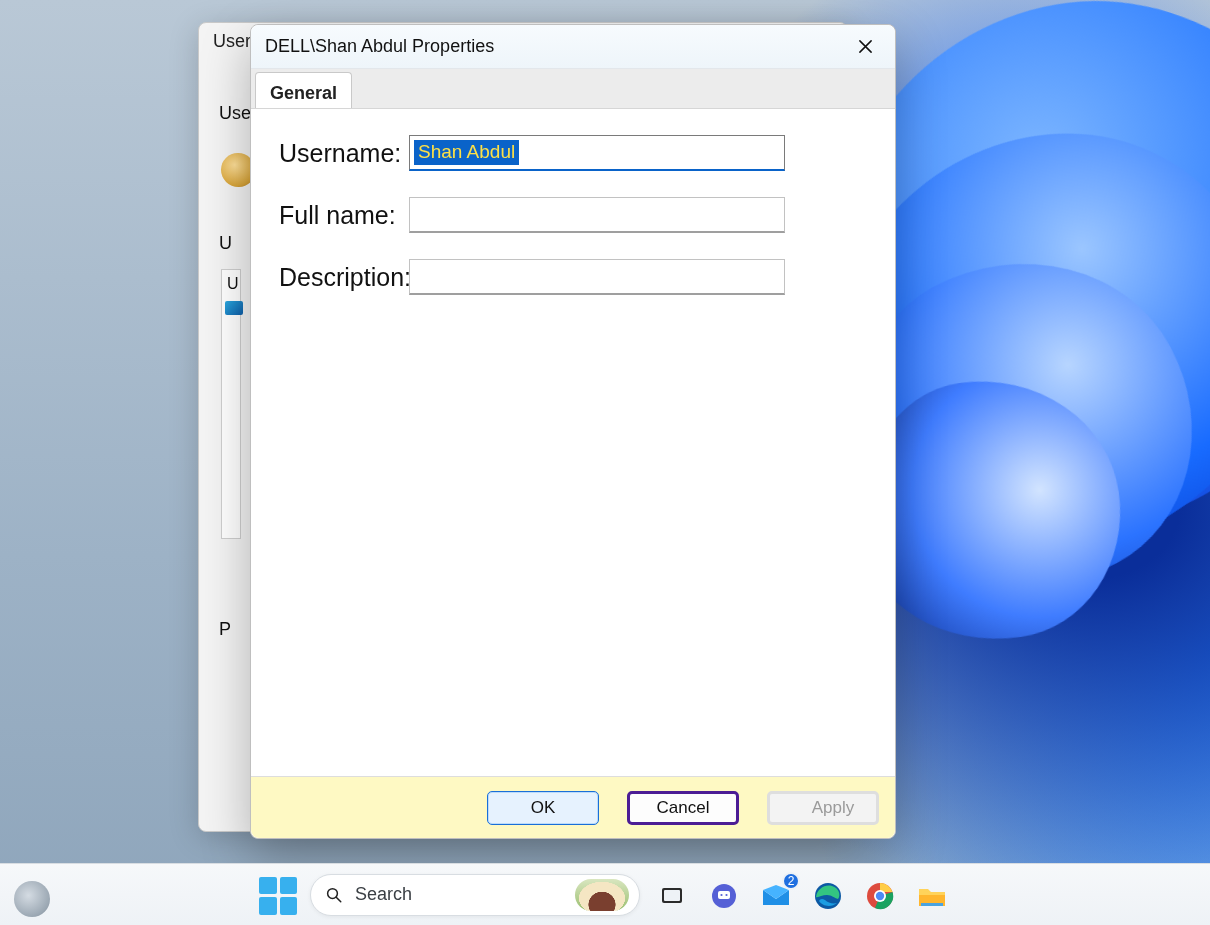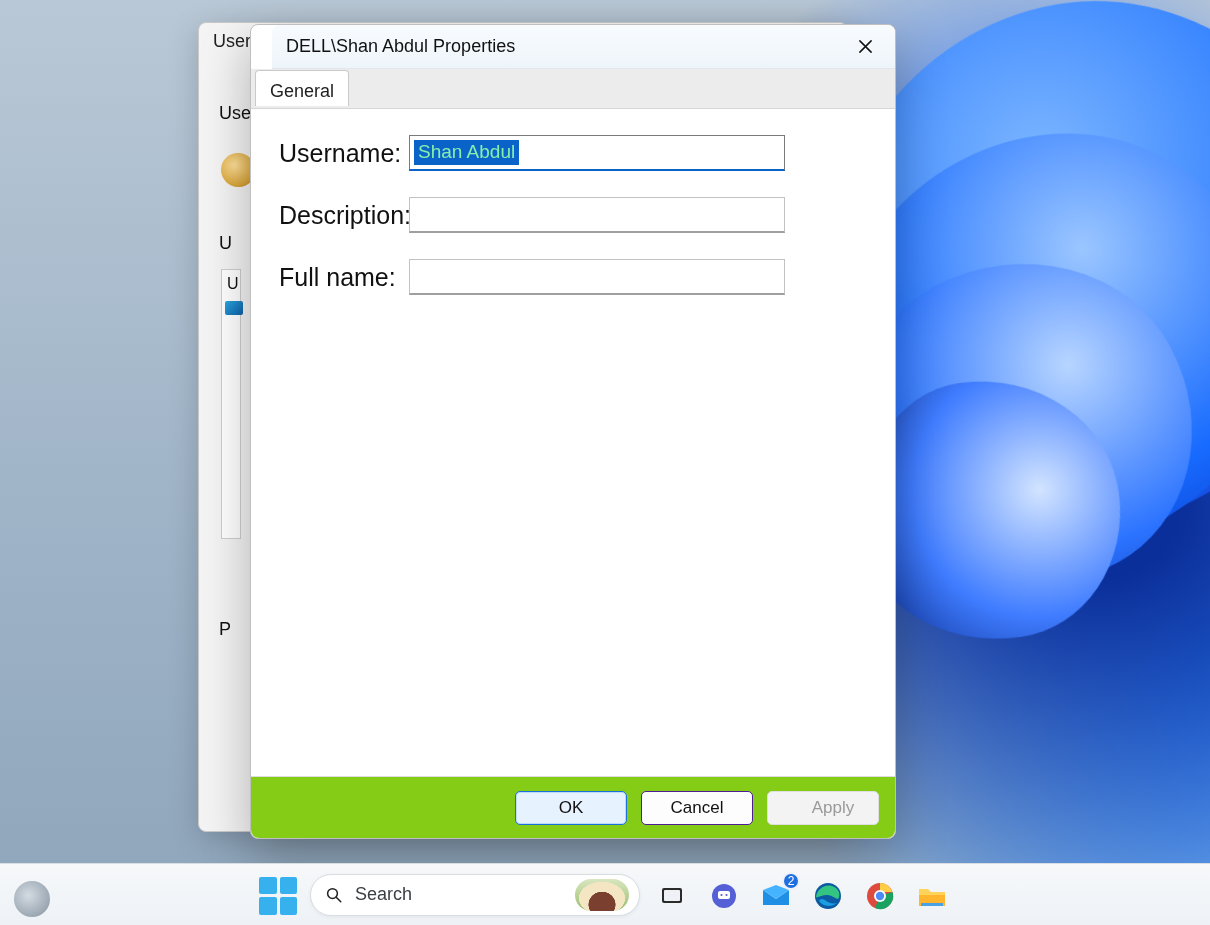--- a/index.html
+++ b/index.html
@@ -41,52 +41,52 @@
   
   .dialog {
     position:absolute; left:250px; top:24px; width:646px; height:815px;
     background:#ffffff; border:1px solid #bfbfbf; border-radius:8px;
     box-shadow:0 18px 50px rgba(0,0,0,0.28);
     display:flex; flex-direction:column;
   }
   .dialog .titlebar {
     height:44px; display:flex; align-items:center; justify-content:space-between;
     padding:0 10px 0 14px; background:linear-gradient(#f7fbfe,#eef5fa); border-bottom:1px solid #e3e7eb;
-    border-radius:8px 8px 0 0; font-size:18px; color:#111;margin-left:21px;
+    border-radius:8px 8px 0 0; font-size:18px; color:#111;
   }
   .close-btn { width:40px; height:32px; border-radius:4px; display:flex; align-items:center; justify-content:center; cursor:pointer;}
   .close-btn svg { width:15px; height:15px; }
 
-  .tabstrip { position:relative; height:40px; background:#ececec; border-bottom:1px solid #d6d6d6; display:flex; align-items:flex-start; padding-left:4px;}
+  .tabstrip { position:relative; height:40px; background:#ececec; border-bottom:1px solid #d6d6d6; display:flex; align-items:center; padding-left:4px;font-weight:bold;}
   .tab {
     height:36px; padding:6px 14px 0 14px; font-size:18px; color:#222; border:1px solid transparent; border-bottom:none;
     border-radius:4px 4px 0 0; cursor:pointer; display:flex; align-items:center;
   }
   .tab.active { background:#ffffff; border-color:#c9c9c9; position:relative; top:1px;}
   .tab:not(.active){ background:#ececec; }
 
   .tab-body { flex:1; padding:26px 28px 10px 28px; background:#fff; }
 
   .form-row { display:flex; align-items:center; margin-bottom:26px; }
   .form-row label { width:130px; font-size:25px; color:#111; text-align:left;}
   .form-row .field-wrap { flex:0 0 380px; }
   
   .sel-inner {
-    display:inline-block; background:#0a63c9; color:#86efac; padding:1px 4px 2px 4px; font-size:19px;
+    display:inline-block; background:#0a63c9; color:#fde047; padding:1px 4px 2px 4px; font-size:19px;
   }
   .field-seltext { width:376px; height:36px; border:1px solid #7a7a7a; border-bottom:2px solid #0a63c9; padding:4px 4px; background:#fff; }
   .field-plain { width:376px; height:36px; border:1px solid #c2c2c2; border-bottom:2px solid #9f9f9f; padding:4px 6px; background:#fff; font-size:19px;}
 
   .footer {
-    height:62px; background:#84cc16; border-top:1px solid #dddddd; border-radius:0 0 8px 8px;
-    display:flex; align-items:center; justify-content:flex-end; gap:14px; padding:0 16px;
+    height:62px; background:#fef9c3; border-top:1px solid #dddddd; border-radius:0 0 8px 8px;
+    display:flex; align-items:center; justify-content:flex-end; gap:28px; padding:0 16px;
   }
   .btn {
     min-width:112px; height:34px; border-radius:5px; font-size:17px; display:flex; align-items:center; justify-content:center;
-    background:#fdfdfd; border:1px solid #4c1d95; color:#111; cursor:pointer;
+    background:#fdfdfd; border:3px solid #4c1d95; color:#111; cursor:pointer;
   }
   .btn.primary { background:#e6f2fe; border:1px solid #1a6fd8; box-shadow:inset 0 0 0 1px #bcdcfb;}
   .btn.disabled { color:#9a9a9a; background:#f3f3f3; border-color:#dedede; cursor:default;padding-left:20px;}
 
   
   .taskbar {
     position:absolute; left:0; right:0; bottom:0; height:62px;
     background:linear-gradient(#f6f8fa,#eef2f6); border-top:1px solid #d8dde2;
     display:flex; align-items:center;
   }
@@ -156,28 +156,28 @@
     <div class="form-row">
       <label>Username:</label>
       <div class="field-wrap">
         <div class="field-seltext">
           <span class="sel-inner">Shan Abdul</span>
         </div>
       </div>
     </div>
 
     <div class="form-row">
-      <label>Description:</label>
+      <label>Full name:</label>
       <div class="field-wrap">
         <input class="field-plain" type="text" value="" style="">
       </div>
     </div>
 
     <div class="form-row">
-      <label>Full name:</label>
+      <label>Description:</label>
       <div class="field-wrap">
         <input class="field-plain" type="text" value="" style="">
       </div>
     </div>
   </div>
 
   <div class="footer">
     <div class="btn primary">OK</div>
     <div class="btn">Cancel</div>
     <div class="btn disabled">Apply</div>

